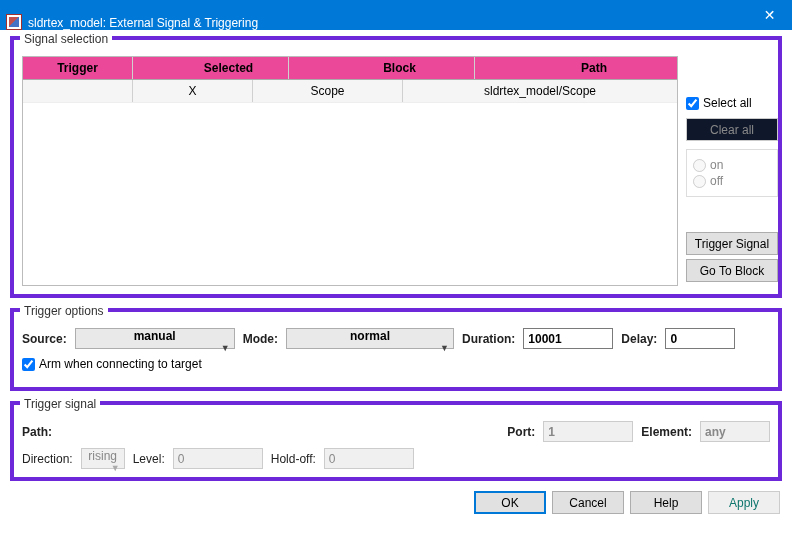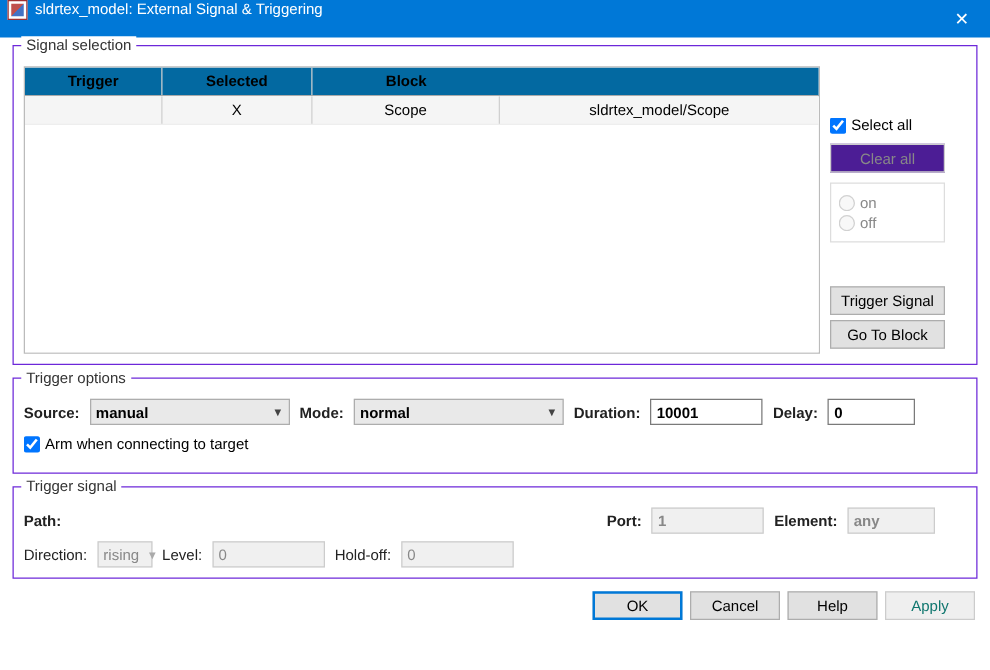--- a/index.html
+++ b/index.html
@@ -1,49 +1,49 @@
 <!DOCTYPE html>
 <html><head>
 <meta charset="utf-8">
 <style>
   * { box-sizing: border-box; font-family: 'Segoe UI', Tahoma, sans-serif; font-size: 12px; }
   body { margin: 0; padding: 0; width: 792px; height: 536px; background: #fff; overflow: hidden; }
-  .titlebar { height: 30px; background: #0078d7; color: #fff; display: flex; align-items: flex-start; padding: 0 0 0 6px; }
+  .titlebar { height: 30px; background: #0078d7; color: #fff; display: flex; align-items: flex-end; padding: 0 0 0 6px; }
   .titlebar-icon { width: 16px; height: 16px; background: #fff; border: 1px solid #a03030; margin-right: 6px; position: relative; }
   .titlebar-icon::before { content: ""; position: absolute; left: 2px; top: 2px; width: 10px; height: 10px; background: linear-gradient(135deg, #c0504d 0 50%, #4472c4 50% 100%); }
   .titlebar-title { flex: 1; font-size: 12px; }
   .titlebar-close { width: 45px; height: 30px; display: flex; align-items: center; justify-content: center; font-size: 14px; }
   .content { padding: 6px 10px 10px 10px; }
-  .group { border: 1px solid #6d28d9; position: relative; padding: 16px 25px 8px 8px; margin-bottom: 10px; }
+  .group { border: 4px solid #6d28d9; position: relative; padding: 16px 0 8px 8px; margin-bottom: 10px; }
   .group-label { position: absolute; top: -8px; left: 6px; background: #fff; padding: 0 4px; color: #333; }
   .sig-row { display: flex; }
   .table-wrap { flex: 1; border: 1px solid #bbb; height: 230px; display: flex; flex-direction: column; background: #fff; overflow: hidden; }
-  .thead { display: flex; background: #0369a1; border-bottom: 1px solid #aaa; }
+  .thead { display: flex; background: #ec4899; border-bottom: 1px solid #aaa; gap: 36px; }
   .th, .td { padding: 4px 6px; border-right: 1px solid #d0d0d0; text-align: center; }
   .th:last-child, .td:last-child { border-right: none; }
   .col-trigger { width: 110px; }
   .col-selected { width: 120px; }
   .col-block { width: 150px; }
   .col-path { flex: 1; }
   .th { font-weight: bold; }
   .tbody { flex: 1; overflow: auto; background:#fff; }
   .trow { display: flex; border-bottom: 1px solid #eee; background:#f5f5f5; }
   .side-col { width: 92px; margin-left: 8px; display: flex; flex-direction: column; }
   .chk-row { display: flex; align-items: center; margin-bottom: 8px; margin-top: 40px; }
   .chk-row input { margin: 0 4px 0 0; }
   .btn { height: 23px; border: 1px solid #adadad; background: #e1e1e1; text-align: center; padding: 0 4px; display: flex; align-items: center; justify-content: center; cursor: pointer; margin-bottom: 4px; }
-  .btn.disabled { color: #888; background: #4c1d95; border-color: #ccc; cursor: default; }
+  .btn.disabled { color: #888; background: #0f172a; border-color: #ccc; cursor: default; }
   .radio-box { border: 1px solid #ddd; padding: 6px 6px; margin: 4px 0 8px 0; }
   .radio-row { display: flex; align-items: center; margin: 2px 0; }
   .radio-row input { margin: 0 4px 0 0; }
   .radio-row.disabled { color: #888; }
   .form-row { display: flex; align-items: center; flex-wrap: wrap; }
   .form-row > * { margin-right: 8px; }
   .lbl { color: #222; }
-  .combo { height: 21px; border: 1px solid #adadad; background: #e9e9e9; display: flex; align-items: center; padding: 0 4px; }
+  .combo { height: 21px; border: 1px solid #adadad; background: #e9e9e9; display: flex; align-items: center; padding: 0 4px; flex-direction: column; }
   .combo.disabled { background: #f0f0f0; color: #888; border-color: #ccc; }
   .combo-arrow { margin-left: auto; font-size: 9px; color: #444; padding-left: 6px; }
   .combo.disabled .combo-arrow { color: #aaa; }
   .txt { height: 21px; border: 1px solid #7a7a7a; padding: 0 4px; display: flex; align-items: center; background: #fff; }
   .txt.disabled { background: #f0f0f0; color: #888; border-color: #ccc; }
   .spacer-flex { flex: 1; }
   .button-row { display: flex; justify-content: flex-end; gap: 6px; margin-top: 4px; padding-right: 2px; }
   .dlg-btn { width: 72px; height: 23px; border: 1px solid #adadad; background: #e1e1e1; display: flex; align-items: center; justify-content: center; cursor: pointer; }
   .dlg-btn.default { border: 2px solid #0078d7; }
   .dlg-btn.disabled { color: #0f766e; background: #efefef; border-color: #ccc; cursor: default; }
@@ -62,20 +62,21 @@
 <div class="content">
 
   <div class="group">
     <div class="group-label">Signal selection</div>
     <div class="sig-row">
       <div class="table-wrap">
         <div class="thead">
           <div class="th col-trigger">Trigger</div>
           <div class="th col-selected">Selected</div>
           <div class="th col-block">Block</div>
+          <div class="th col-path">Path</div>
         </div>
         <div class="tbody">
           <div class="trow">
             <div class="td col-trigger"></div>
             <div class="td col-selected">X</div>
             <div class="td col-block">Scope</div>
             <div class="td col-path">sldrtex_model/Scope</div>
           </div>
         </div>
       </div>

